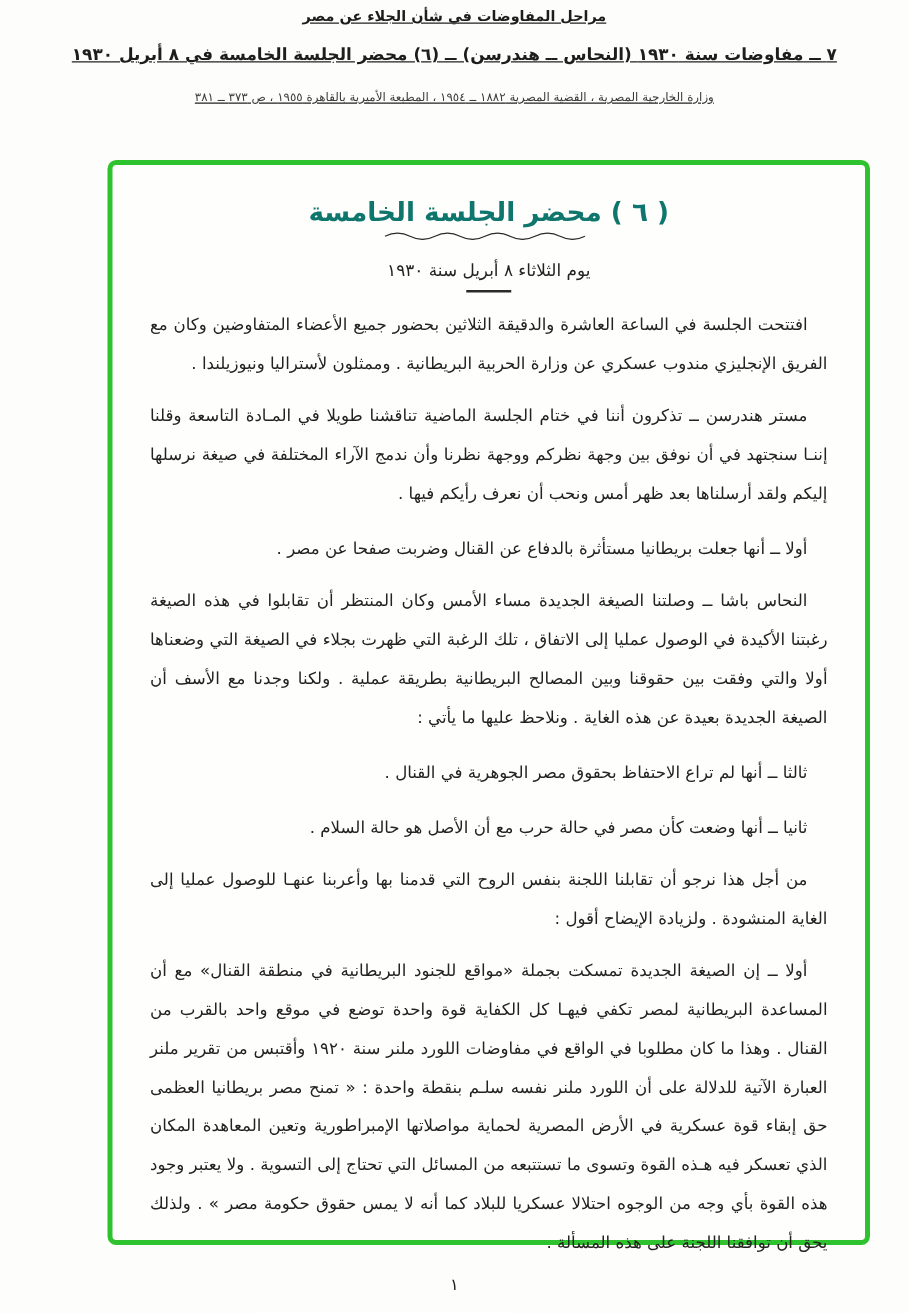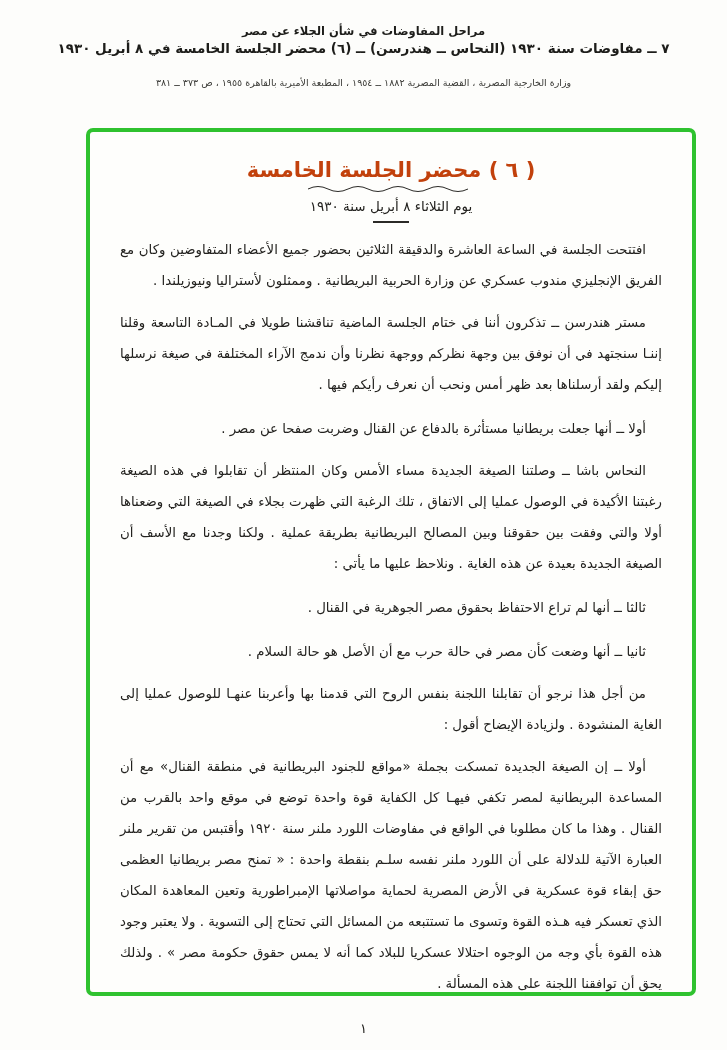--- a/index.html
+++ b/index.html
@@ -5,36 +5,36 @@
   html,body{margin:0;padding:0;}
   body{
     width:727px;height:1050px;
     background:#fdfdfb;
     font-family:"DejaVu Sans",sans-serif;
     color:#23221f;
     direction:rtl;
     position:relative;
     overflow:hidden;
   }
-  .doc-header{text-align:center;padding-top:24px;}
+  .doc-header{text-align:center;padding-top:6px;text-decoration:underline;}
   .h1{font-weight:bold;font-size:11.5px;color:#1d1d1a;}
-  .h2{font-weight:bold;font-size:13.5px;margin-top:2px;color:#1d1d1a;}
+  .h2{font-weight:bold;font-size:13.5px;margin-top:16px;color:#1d1d1a;}
   .h3{font-size:9.5px;margin-top:21px;color:#3a3a36;}
   .green-frame{
     position:absolute;top:128px;left:86px;width:610px;height:868px;
     border:4px solid #2fc22f;border-radius:7px;background:#fefefc;
     box-sizing:border-box;
     padding:16px 30px 8px 30px;
   }
   .doc-title{
     text-align:center;font-size:21px;font-weight:bold;
-    margin:10px 0 0 0;letter-spacing:0.5px;color:#c2410c;
+    margin:10px 0 0 0;letter-spacing:0.5px;color:#0f766e;
   }
   .title-squiggle{display:block;margin:2px auto 0 auto;}
-  .doc-date{text-align:center;font-size:13.5px;margin-top:6px;color:#23221f;}
+  .doc-date{text-align:center;font-size:13.5px;margin-top:17px;color:#23221f;}
   .date-rule{width:36px;height:2px;background:#2b2a27;margin:7px auto 2px auto;}
   .para{
     font-size:13.3px;line-height:31px;
     text-align:justify;text-justify:inter-word;
     margin:11px 0 0 0;text-indent:16px;color:#23221f;
   }
   .para.item{padding-right:16px;text-indent:0;margin-top:13px;}
   .page-number{
     position:absolute;bottom:14px;left:0;right:0;
     text-align:center;font-size:13px;color:#23221f;

